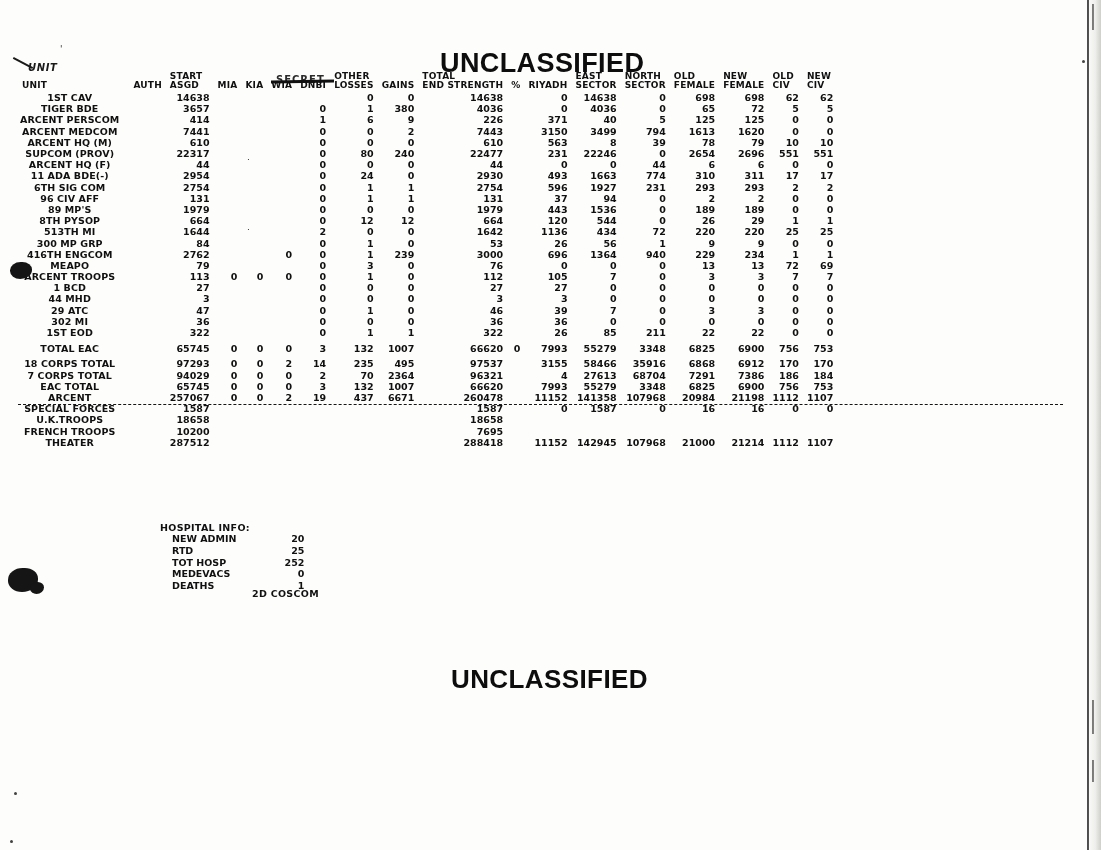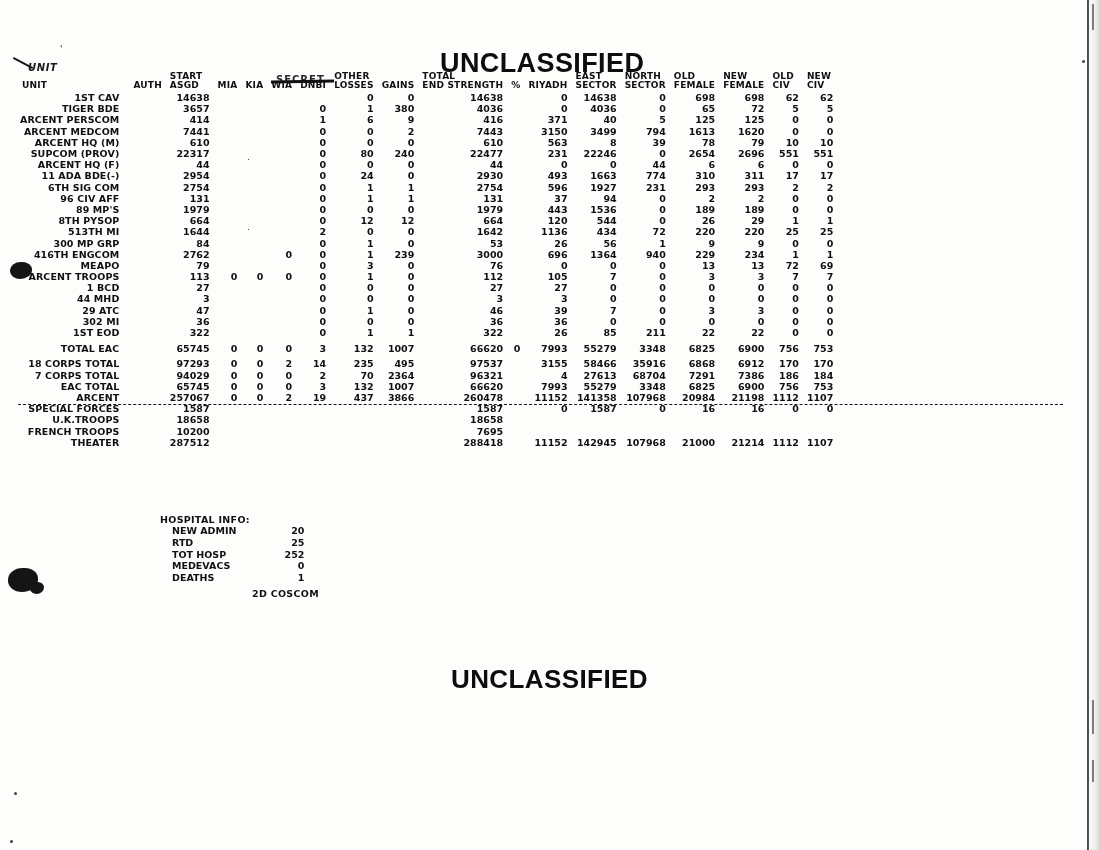--- a/index.html
+++ b/index.html
@@ -137,21 +137,21 @@
     padding: 0 4px 2px 4px;
     white-space: pre-line;
   }
   table.mt td {
     text-align: right;
     padding: 0px 4px;
     height: 11.2px;
     white-space: nowrap;
   }
   table.mt td.unit {
-    text-align: right;
+    text-align: center;
     letter-spacing: 0.1px;
     padding-left: 2px;
     padding-right: 10px;
   }
   .hdr-unit { text-align: left !important; }
 
   tr.totrow td { padding-top: 5px; }
   tr.grp td { padding-top: 4px; }
 
   .dashline {
@@ -167,21 +167,21 @@
   .hosp {
     position: absolute;
     left: 160px;
     top: 514px;
     font-family: "DejaVu Sans", sans-serif;
     font-size: 9.5px;
     font-weight: 700;
     color: #111;
     line-height: 1.18;
   }
-  .hosp .title { letter-spacing: 0.3px; }
+  .hosp .title { letter-spacing: 0.3px; margin-top: 8px; }
   .hosp table { border-collapse: collapse; font-size: 9.5px; font-weight: 700; }
   .hosp td { padding: 0 0 0 0; height: 11.6px; }
   .hosp td.lbl { padding-left: 12px; padding-right: 28px; }
   .hosp td.val { text-align: right; width: 40px; }
   .coscom {
     position: absolute;
     left: 252px;
     top: 588px;
     font-family: "DejaVu Sans", sans-serif;
     font-size: 9.5px;
@@ -284,21 +284,21 @@
         <tr>
           <td class="unit">ARCENT PERSCOM</td>
           <td></td>
           <td>414</td>
           <td></td>
           <td></td>
           <td></td>
           <td>1</td>
           <td>6</td>
           <td>9</td>
-          <td>416</td>
+          <td>226</td>
           <td></td>
           <td>371</td>
           <td>40</td>
           <td>5</td>
           <td>125</td>
           <td>125</td>
           <td>0</td>
           <td>0</td>
         </tr>
         <tr>
@@ -763,21 +763,21 @@
         </tr>
         <tr>
           <td class="unit">ARCENT</td>
           <td></td>
           <td>257067</td>
           <td>0</td>
           <td>0</td>
           <td>2</td>
           <td>19</td>
           <td>437</td>
-          <td>3866</td>
+          <td>6671</td>
           <td>260478</td>
           <td></td>
           <td>11152</td>
           <td>141358</td>
           <td>107968</td>
           <td>20984</td>
           <td>21198</td>
           <td>1112</td>
           <td>1107</td>
         </tr>

